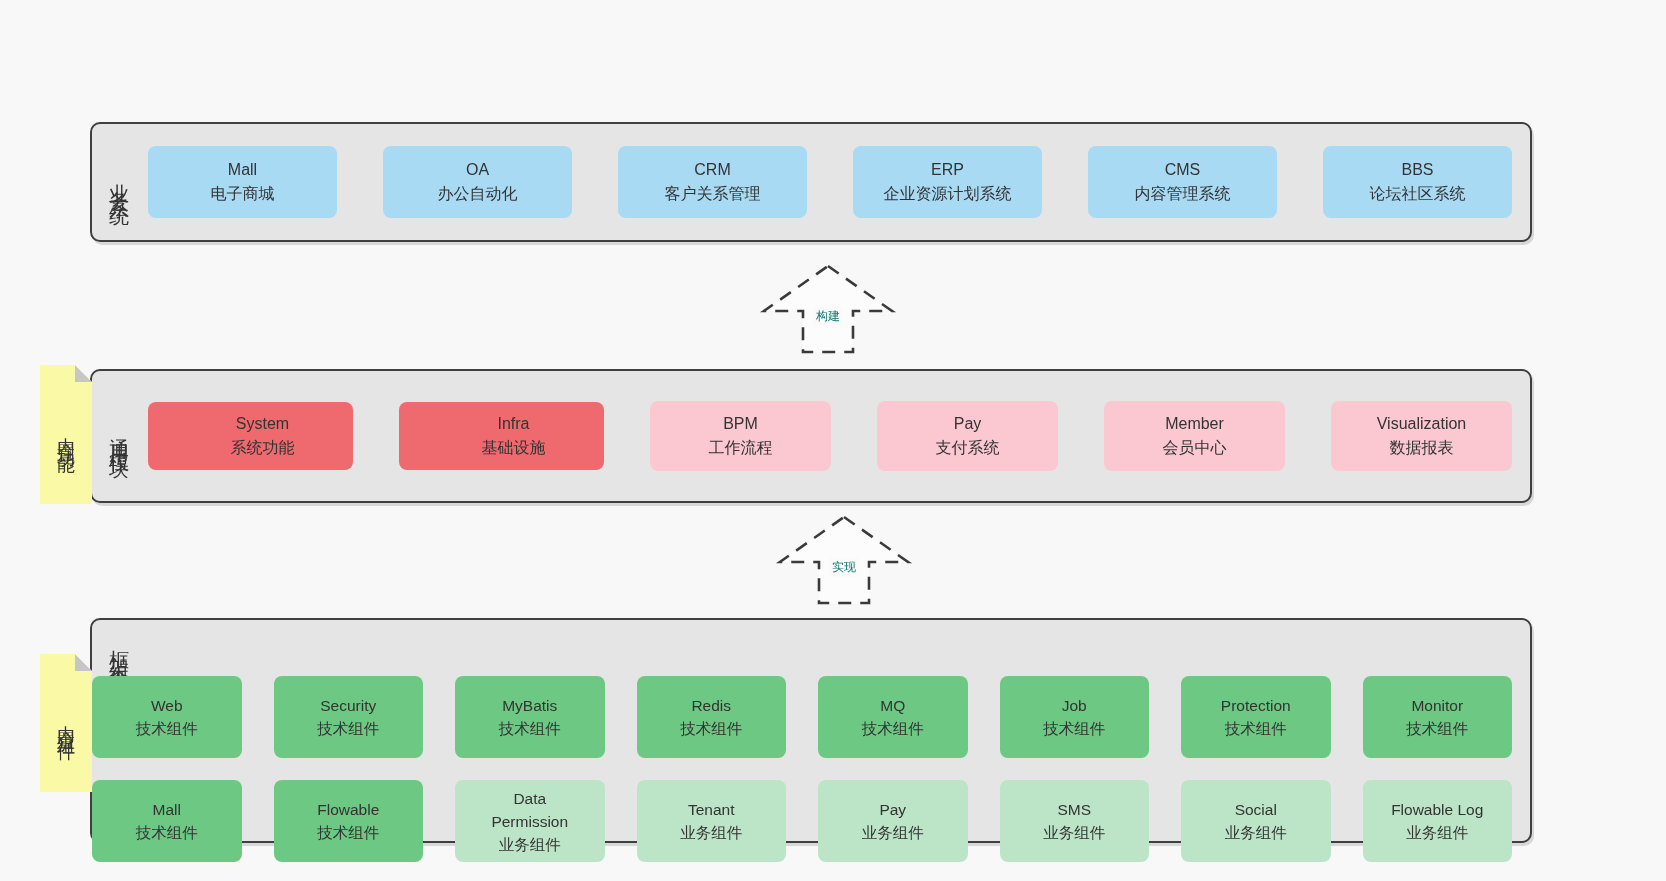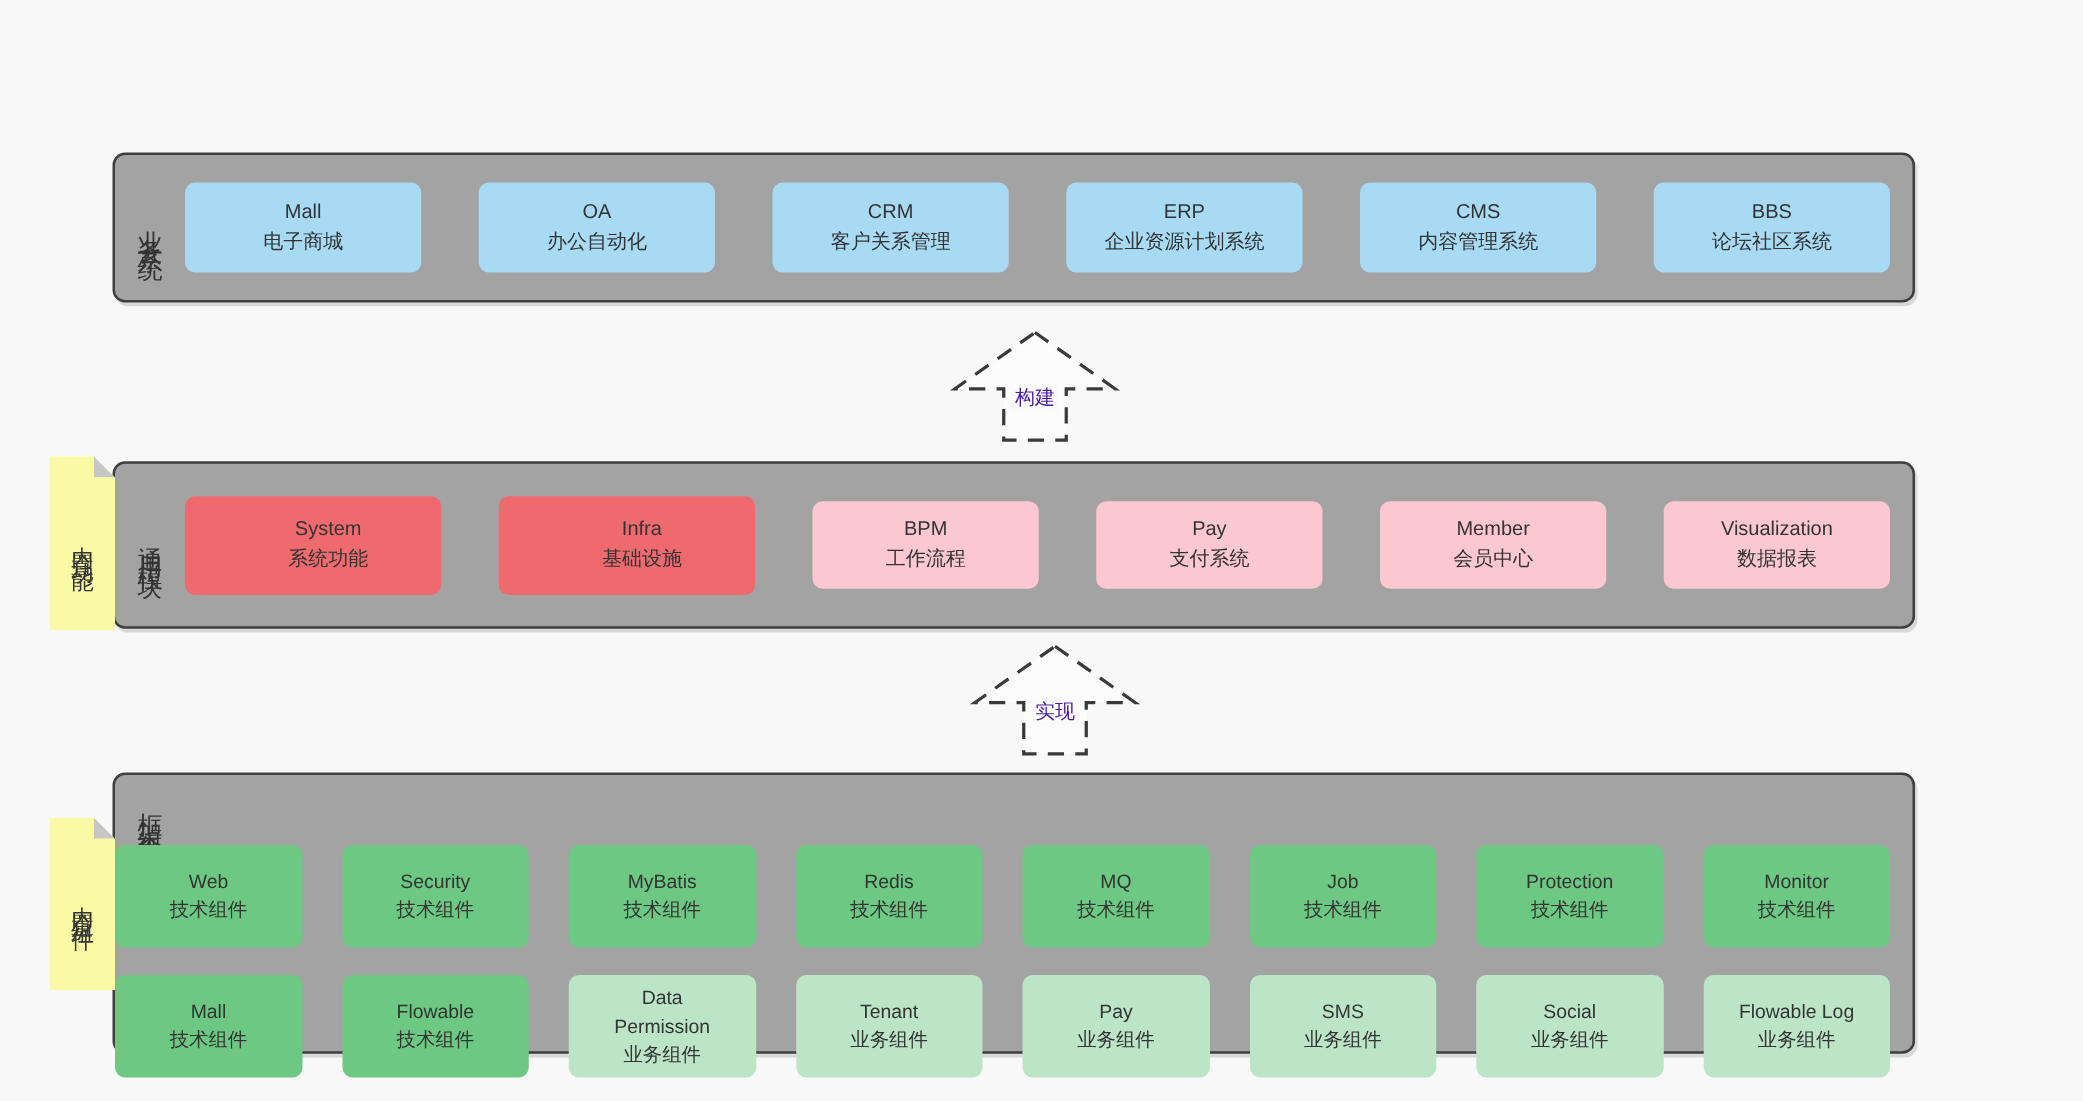--- a/index.html
+++ b/index.html
@@ -9,21 +9,21 @@
     font-family:"Liberation Sans","DejaVu Sans",sans-serif;
     color:#333;
     position:relative;
     overflow:hidden;
   }
   .canvas{position:absolute;inset:0;}
 
   
   .panel{
     position:absolute;left:90px;width:1442px;
-    background:#a3a3a3;
+    background:#e5e5e5;
     border:2px solid #3f3f3f;
     border-radius:10px;
     box-shadow:2px 3px 0 rgba(0,0,0,.13);
     display:flex;
     box-sizing:border-box;
     z-index:2;
   }
   .panel-label{
     width:56px;flex:0 0 56px;
     display:flex;align-items:center;justify-content:center;
@@ -37,21 +37,21 @@
   }
   .box{
     flex:1;
     border-radius:8px;
     display:flex;flex-direction:column;
     align-items:center;justify-content:center;
     text-align:center;
     font-size:16px;line-height:24px;color:#333;
   }
   .box.blue {background:#a8daf4;height:72px;}
-  .box.red  {background:#ee6a6e;height:79px;padding-left:24px;}
+  .box.red  {background:#ee6a6e;height:68px;padding-left:24px;}
   .box.pink {background:#fbc8d2;height:70px;}
   .box.green{background:#6cc882;height:82px;}
   .box.green-light{background:#bce5c8;height:82px;}
 
   #panel-business{top:122px;height:120px;}
   #panel-modules {top:369px;height:134px;}
   #panel-framework{top:618px;height:225px;flex-direction:column;}
 
   
   .grid-stack{
@@ -83,21 +83,21 @@
   #sticky-components{top:654px;height:138px;}
 
   
   .arrow{position:absolute;width:140px;height:92px;z-index:1;}
   #arrow-build{left:758px;top:263px;}
   #arrow-implement{left:774px;top:514px;}
   .arrow svg{display:block;}
   .arrow-label{
     position:absolute;left:50%;top:44px;transform:translateX(-50%);
     background:#fafafa;padding:1px 3px;
-    font-size:16px;color:#4c1d95;white-space:nowrap;
+    font-size:12px;color:#0f766e;white-space:nowrap;
   }
 </style>
 </head>
 <body>
 
 <div class="canvas">
 
   <section class="panel" id="panel-business">
     <div class="panel-label">业务系统</div>
     <div class="box-grid">

